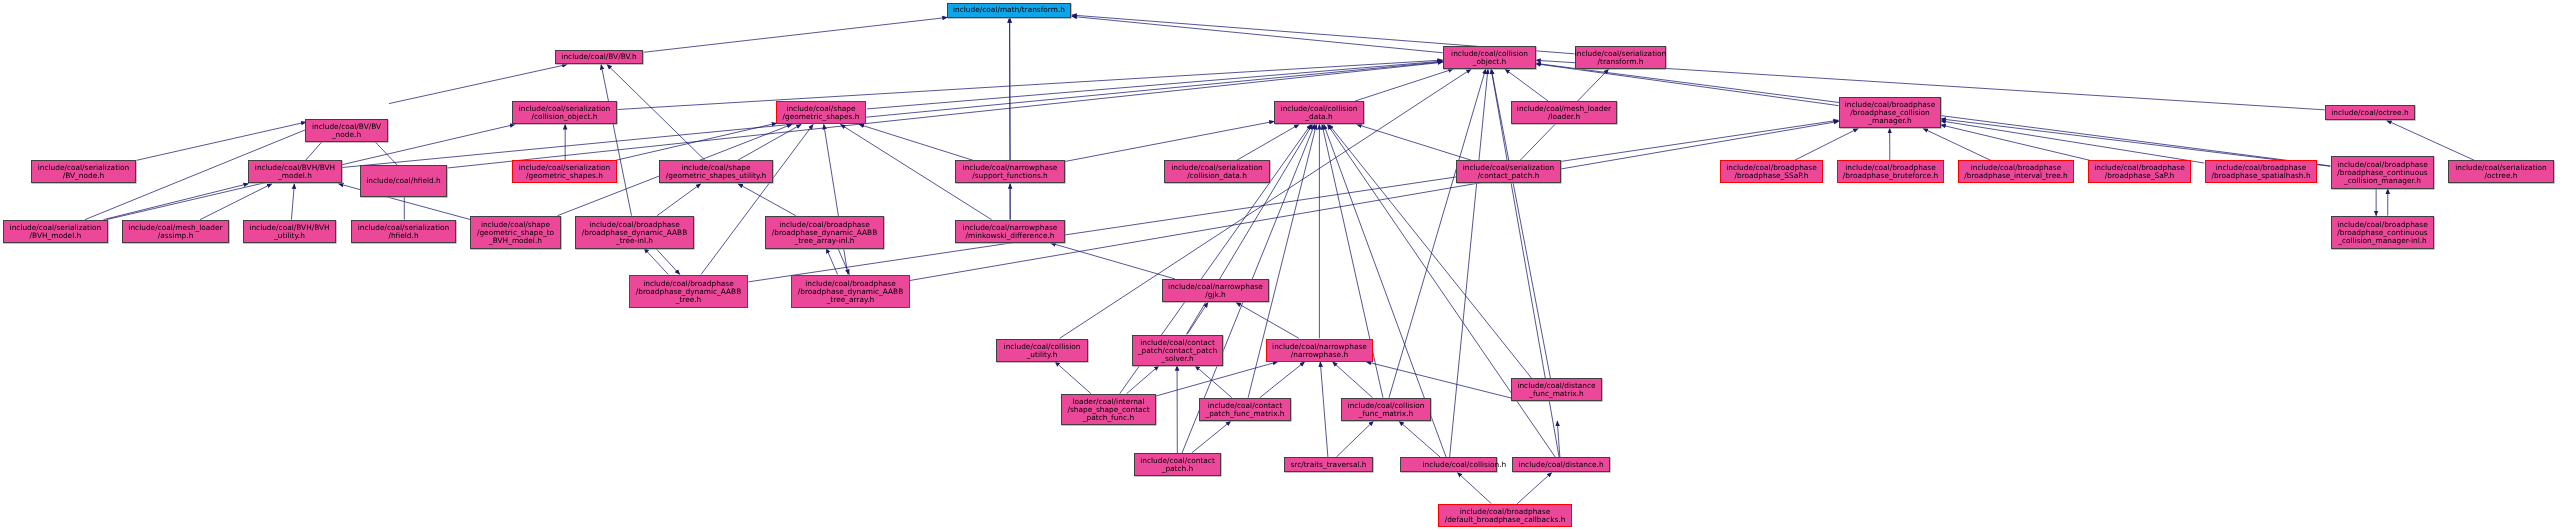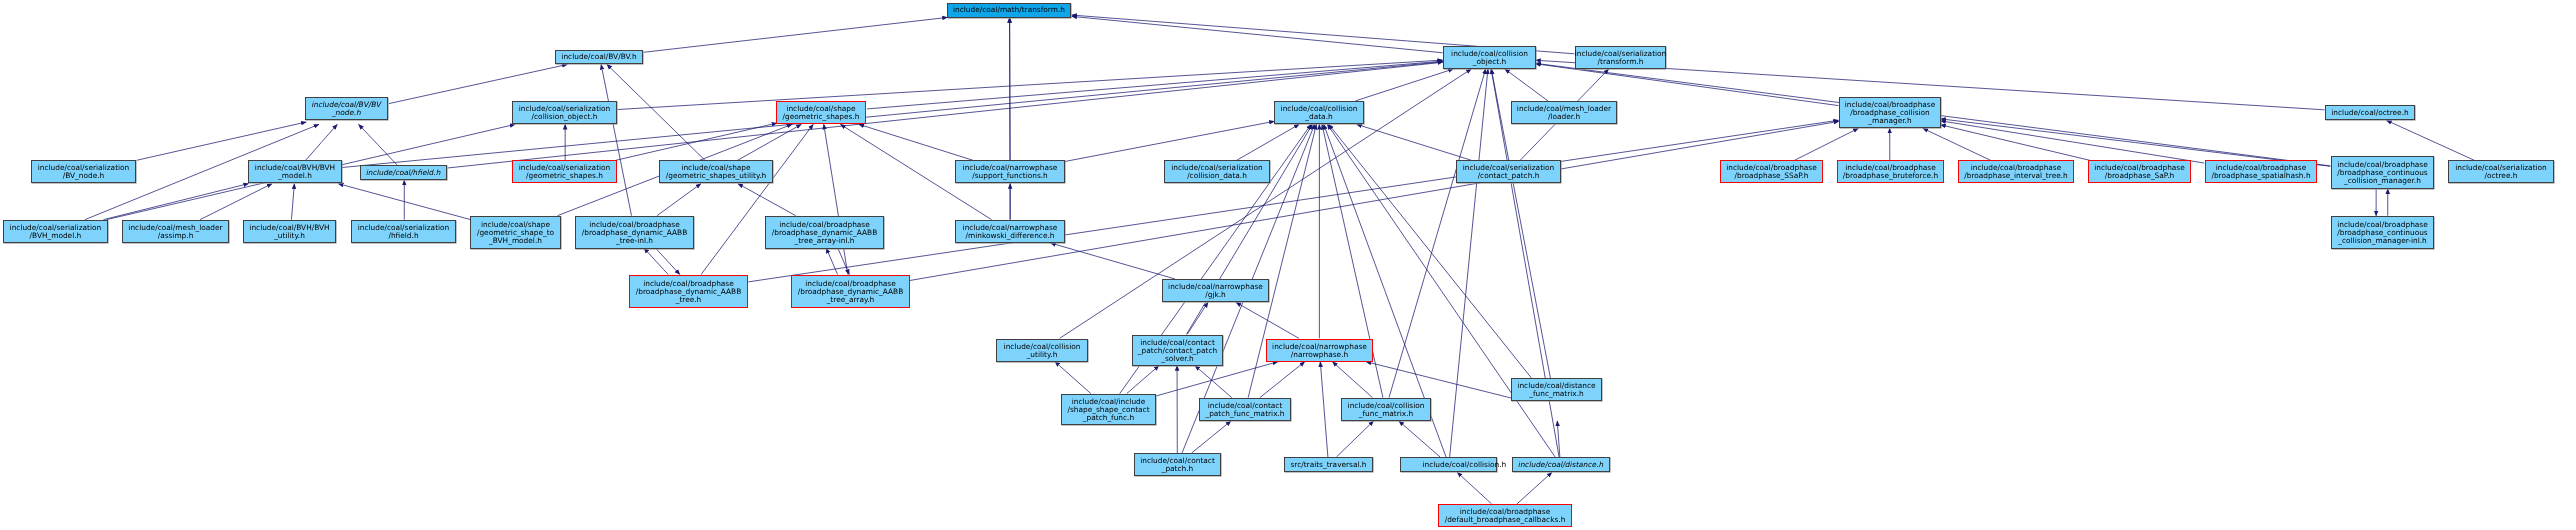--- a/index.html
+++ b/index.html
@@ -1,18 +1,18 @@
 <!DOCTYPE html>
 <html style="font-size:9px"><head>
 <meta charset="utf-8">
 <style>
   html,body{margin:0;padding:0;background:#fff;}
   #canvas{position:relative;width:2576px;height:530px;overflow:hidden;background:#fff;font-family:"DejaVu Sans",sans-serif;}
   #edges{position:absolute;left:0;top:0;width:2576px;height:530px;}
-  .node{position:absolute;box-sizing:border-box;border:1.1px solid #404040;background:#7dd3fc;color:#000;
+  .node{position:absolute;box-sizing:border-box;border:1.1px solid #404040;background:#ec4899;color:#000;
         font-size:7.4px;line-height:8px;text-align:center;display:flex;align-items:center;justify-content:center;
         white-space:pre;padding:0 3.4px;box-shadow:0.6px 0.6px 0 #999;cursor:pointer;}
   .node.root{background:#0ea5e9;}
   .node.red{border-color:#ff0000;box-shadow:none;}
   .node span{display:block;}
 </style>
 </head>
 <body>
 
 <div id="canvas">
@@ -111,39 +111,39 @@
       <path d="M2732.5257731958764,801 Q2730.2525773195875,769.5 2727.979381443299,738" fill="none" stroke="#191970" stroke-width="1.3" marker-end="url(#arrow)"></path>
       <path d="M2612.6573033707864,883 Q2582.685393258427,855.5 2552.7134831460676,828" fill="none" stroke="#191970" stroke-width="1.3" marker-end="url(#arrow)"></path>
       <path d="M2657.688202247191,883 Q2688.123595505618,855.5 2718.558988764045,828" fill="none" stroke="#191970" stroke-width="1.3" marker-end="url(#arrow)"></path>
     </svg>
 <div class="node root" style="left: 947px; top: 2.9px; width: 124px; height: 15px;"><span>include/coal/math/transform.h</span></div>
     <div class="node" style="left: 555px; top: 50px; width: 88px; height: 14.3px;"><span>include/coal/BV/BV.h</span></div>
     <div class="node" style="left: 1443px; top: 46px; width: 93px; height: 23.4px;"><span>include/coal/collision
 _object.h</span></div>
     <div class="node" style="left: 1575px; top: 46px; width: 91px; height: 23.4px;"><span>include/coal/serialization
 /transform.h</span></div>
-    <div class="node" style="left: 305px; top: 97px; width: 83px; height: 23.4px; font-style: italic;"><span>include/coal/BV/BV
+    <div class="node" style="left: 305px; top: 119px; width: 83px; height: 23.4px;"><span>include/coal/BV/BV
 _node.h</span></div>
     <div class="node" style="left: 512px; top: 101px; width: 105px; height: 23.4px;"><span>include/coal/serialization
 /collision_object.h</span></div>
     <div class="node red" style="left: 776px; top: 101px; width: 90px; height: 23.4px;"><span>include/coal/shape
 /geometric_shapes.h</span></div>
     <div class="node" style="left: 1274px; top: 101px; width: 90px; height: 23.4px;"><span>include/coal/collision
 _data.h</span></div>
     <div class="node" style="left: 1511px; top: 101px; width: 106px; height: 23.4px;"><span>include/coal/mesh_loader
 /loader.h</span></div>
     <div class="node" style="left: 1839px; top: 97px; width: 102px; height: 31px;"><span>include/coal/broadphase
 /broadphase_collision
 _manager.h</span></div>
     <div class="node" style="left: 2325px; top: 105px; width: 90px; height: 15.4px; text-align: center;"><span>include/coal/octree.h</span></div>
     <div class="node" style="left: 31px; top: 160px; width: 105px; height: 23.4px;"><span>include/coal/serialization
 /BV_node.h</span></div>
     <div class="node" style="left: 248px; top: 160px; width: 94px; height: 23.4px;"><span>include/coal/BVH/BVH
 _model.h</span></div>
-    <div class="node" style="left: 360px; top: 165px; width: 87px; height: 15px; font-style: italic;"><span>include/coal/hfield.h</span></div>
+    <div class="node" style="left: 360px; top: 165px; width: 87px; height: 32px;"><span>include/coal/hfield.h</span></div>
     <div class="node red" style="left: 512px; top: 160px; width: 105px; height: 23.4px;"><span>include/coal/serialization
 /geometric_shapes.h</span></div>
     <div class="node" style="left: 659px; top: 160px; width: 114px; height: 23.4px;"><span>include/coal/shape
 /geometric_shapes_utility.h</span></div>
     <div class="node" style="left: 955px; top: 160px; width: 110px; height: 23.4px;"><span>include/coal/narrowphase
 /support_functions.h</span></div>
     <div class="node" style="left: 1164px; top: 160px; width: 106px; height: 23.4px;"><span>include/coal/serialization
 /collision_data.h</span></div>
     <div class="node" style="left: 1456px; top: 160px; width: 105px; height: 23.4px;"><span>include/coal/serialization
 /contact_patch.h</span></div>
@@ -192,30 +192,30 @@
 _tree_array.h</span></div>
     <div class="node" style="left: 1162px; top: 279px; width: 107px; height: 23.4px;"><span>include/coal/narrowphase
 /gjk.h</span></div>
     <div class="node" style="left: 996px; top: 339px; width: 92px; height: 23.4px;"><span>include/coal/collision
 _utility.h</span></div>
     <div class="node" style="left: 1132px; top: 335px; width: 91px; height: 31px;"><span>include/coal/contact
 _patch/contact_patch
 _solver.h</span></div>
     <div class="node red" style="left: 1266px; top: 339px; width: 107px; height: 23.4px;"><span>include/coal/narrowphase
 /narrowphase.h</span></div>
-    <div class="node" style="left: 1061px; top: 394px; width: 95px; height: 31px;"><span>include/coal/include
+    <div class="node" style="left: 1061px; top: 394px; width: 95px; height: 31px;"><span>loader/coal/internal
 /shape_shape_contact
 _patch_func.h</span></div>
     <div class="node" style="left: 1199px; top: 398px; width: 92px; height: 23.4px;"><span>include/coal/contact
 _patch_func_matrix.h</span></div>
     <div class="node" style="left: 1341px; top: 398px; width: 90px; height: 23.4px;"><span>include/coal/collision
 _func_matrix.h</span></div>
     <div class="node" style="left: 1511px; top: 378px; width: 91px; height: 23.4px;"><span>include/coal/distance
 _func_matrix.h</span></div>
     <div class="node" style="left: 1134px; top: 453px; width: 87px; height: 23.4px;"><span>include/coal/contact
 _patch.h</span></div>
     <div class="node" style="left: 1284px; top: 457px; width: 89px; height: 15.4px; align-items: center;"><span>src/traits_traversal.h</span></div>
     <div class="node" style="left: 1400px; top: 457px; width: 97px; height: 15.4px; padding-left: 35px;"><span>include/coal/collision.h</span></div>
-    <div class="node" style="left: 1512px; top: 457px; width: 98px; height: 15.4px; font-style: italic;"><span>include/coal/distance.h</span></div>
+    <div class="node" style="left: 1512px; top: 457px; width: 98px; height: 15.4px;"><span>include/coal/distance.h</span></div>
     <div class="node red" style="left: 1438px; top: 504px; width: 134px; height: 23.4px;"><span>include/coal/broadphase
 /default_broadphase_callbacks.h</span></div>
   </div>
 
 
 </body></html>

